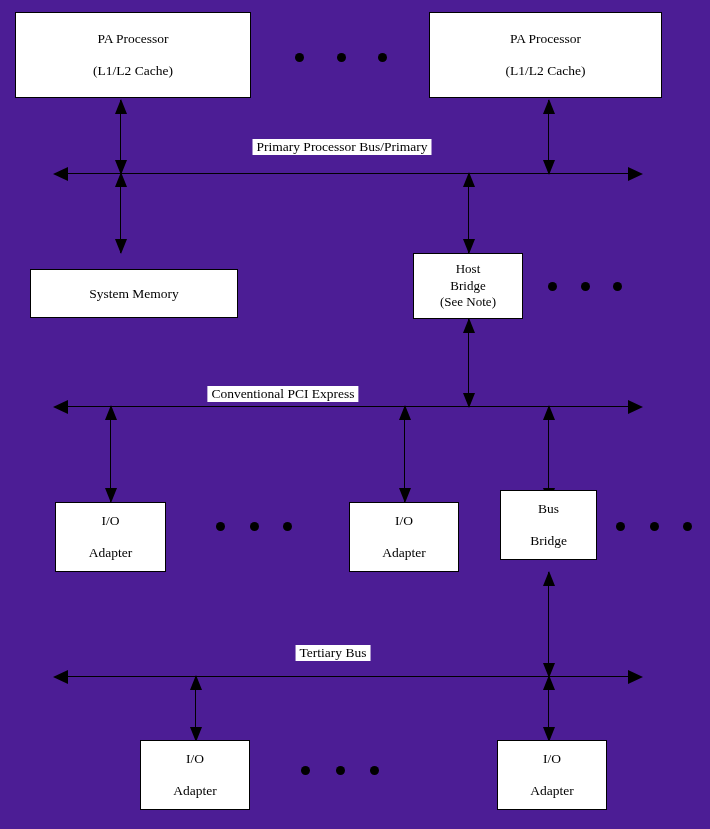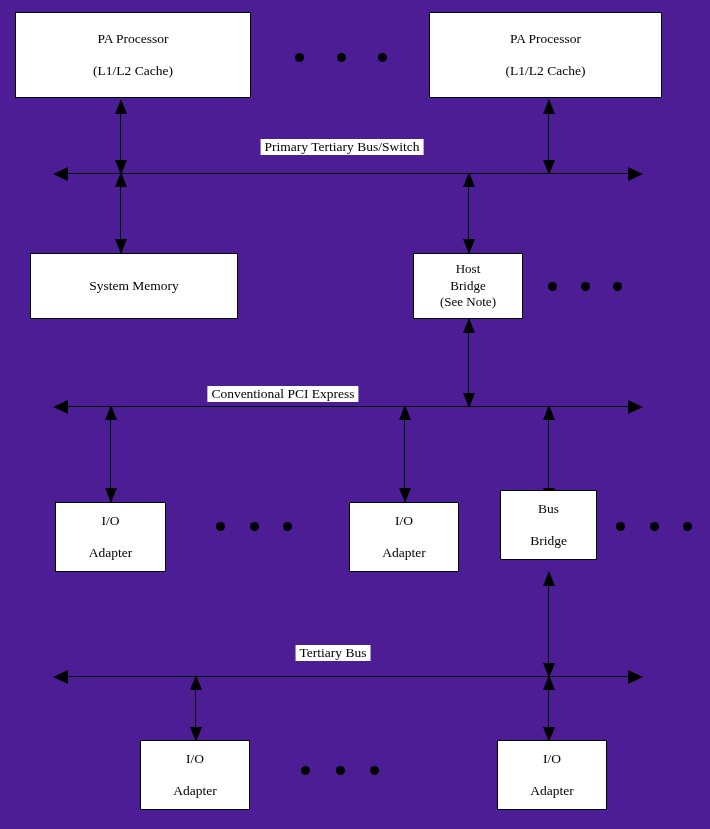--- a/index.html
+++ b/index.html
@@ -140,36 +140,36 @@
 
   <div class="vconn" style="left:120px; top:100px; height:74px;">
     <span class="arrow-up"></span>
     <span class="arrow-down"></span>
   </div>
   <div class="vconn" style="left:548px; top:100px; height:74px;">
     <span class="arrow-up"></span>
     <span class="arrow-down"></span>
   </div>
 
-  <div class="bus-label" style="left:342px; top:139px;">Primary Tertiary Bus/Switch</div>
+  <div class="bus-label" style="left:342px; top:139px;">Primary Processor Bus/Primary</div>
   <div class="bus" style="left:68px; top:173px; width:560px;">
     <span class="arrow-left"></span>
     <span class="arrow-right"></span>
   </div>
 
   <div class="vconn" style="left:120px; top:173px; height:80px;">
     <span class="arrow-up"></span>
     <span class="arrow-down"></span>
   </div>
   <div class="vconn" style="left:468px; top:173px; height:80px;">
     <span class="arrow-up"></span>
     <span class="arrow-down"></span>
   </div>
 
-  <div class="node-box one-line" style="left:30px; top:253px; width:208px; height:66px;">
+  <div class="node-box one-line" style="left:30px; top:269px; width:208px; height:49px;">
     <span class="line1">System Memory</span>
   </div>
 
   <div class="node-box three-line" style="left:413px; top:253px; width:110px; height:66px; font-size:13px;">
     <span class="line1">Host</span>
     <span class="line2">Bridge</span>
     <span class="line3">(See Note)</span>
   </div>
 
   <div class="ellipsis" style="left:548px; top:282px; width:74px; justify-content:space-between;">

